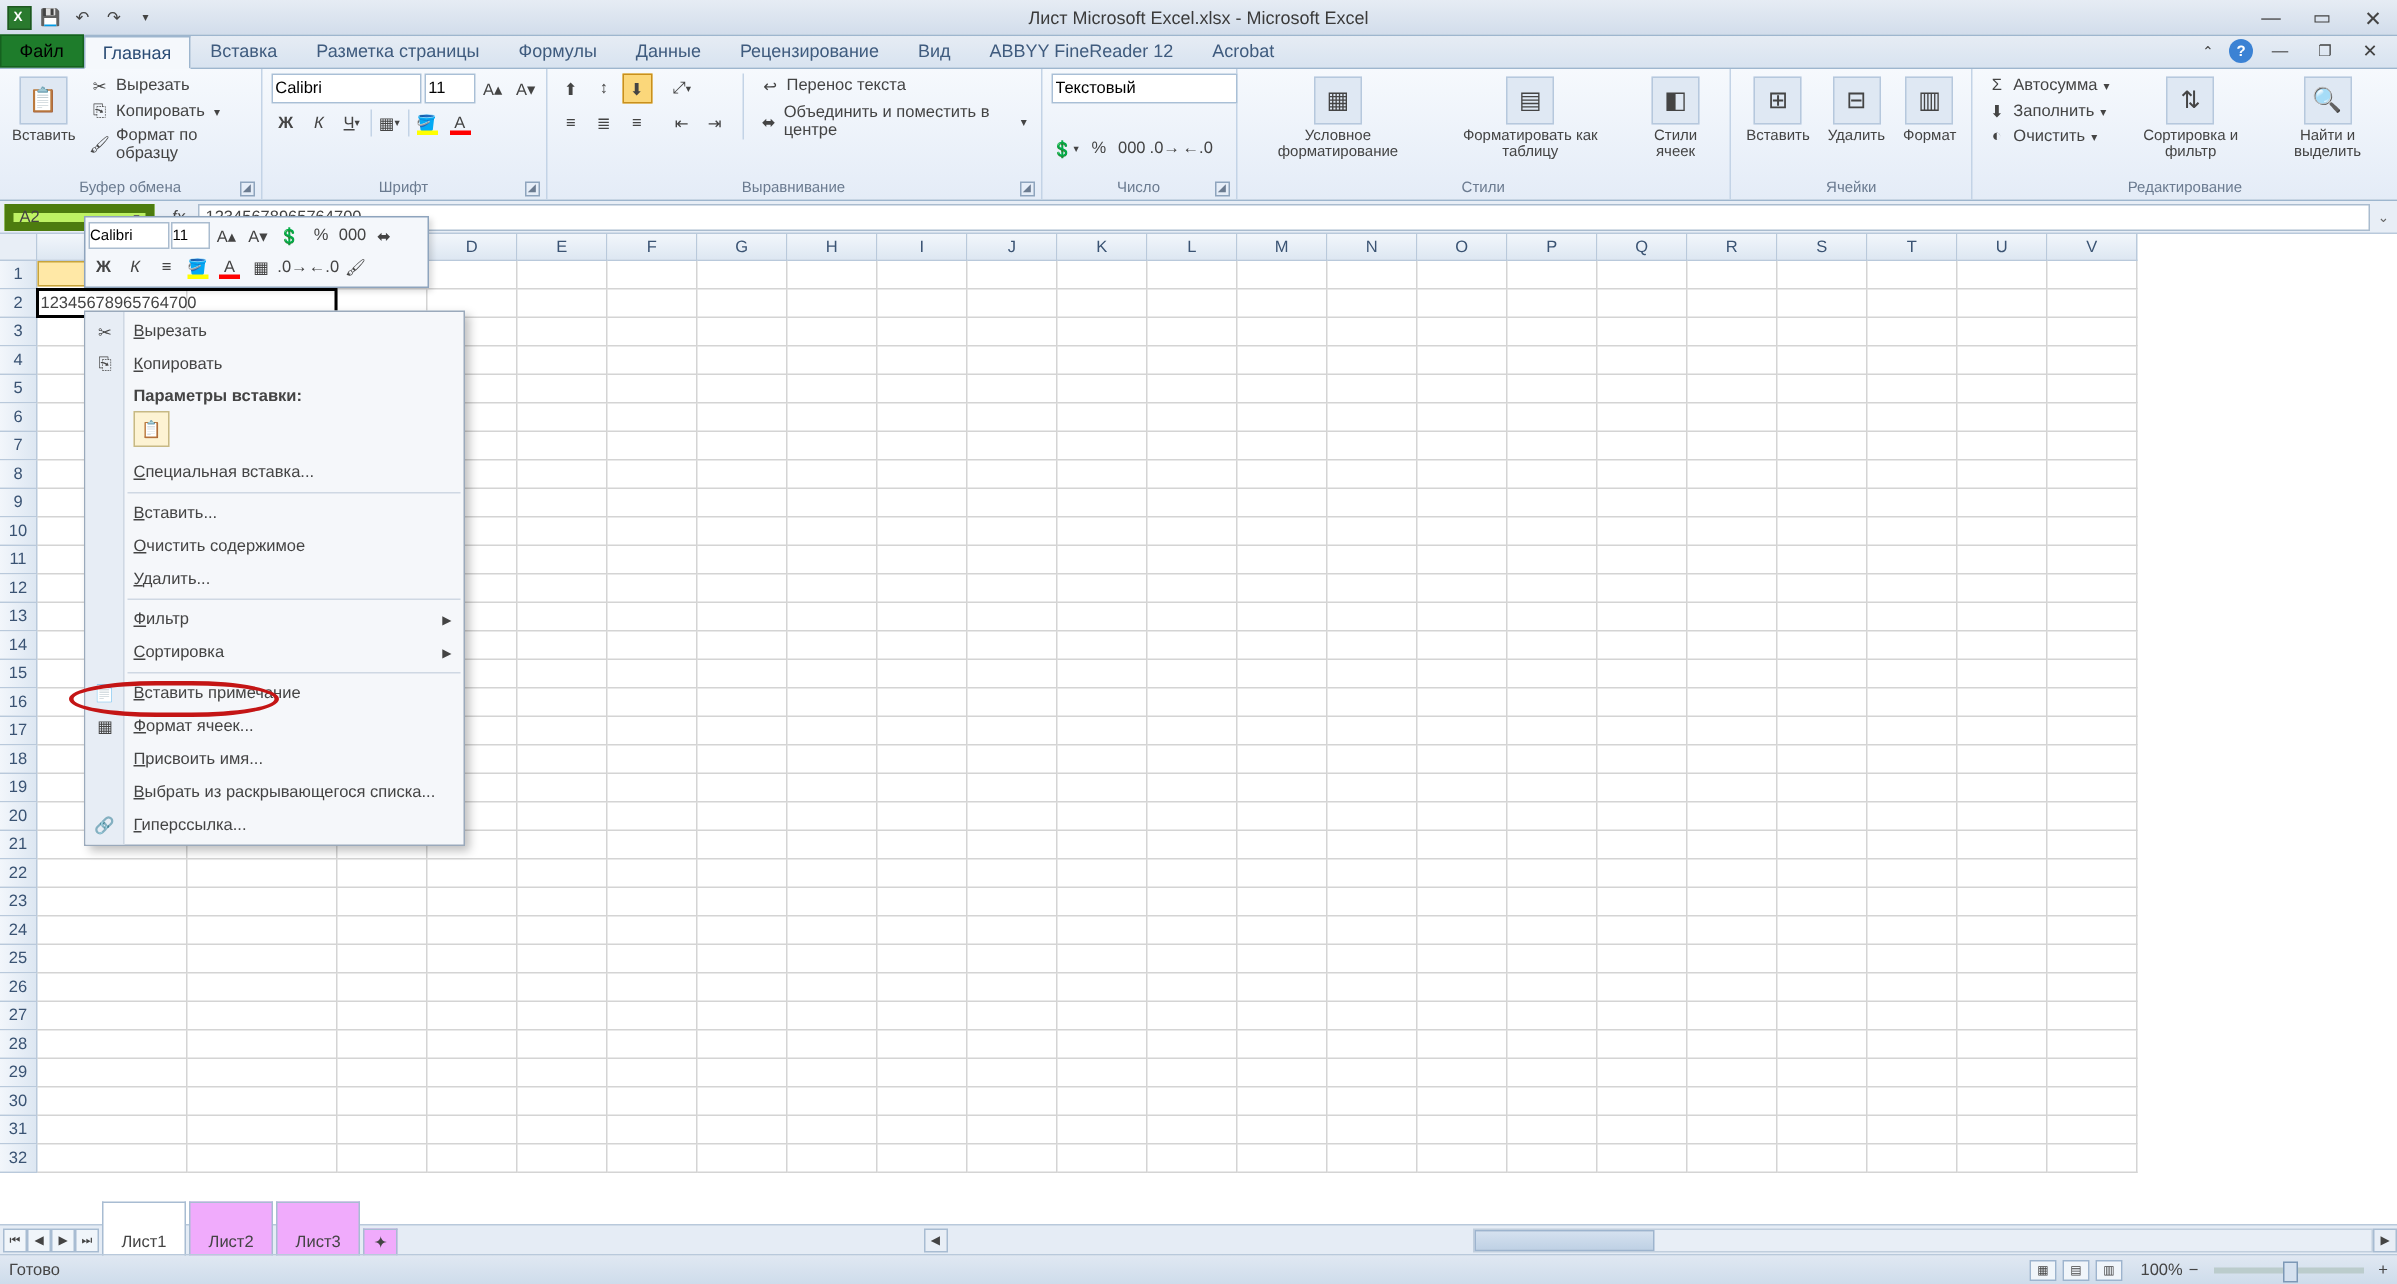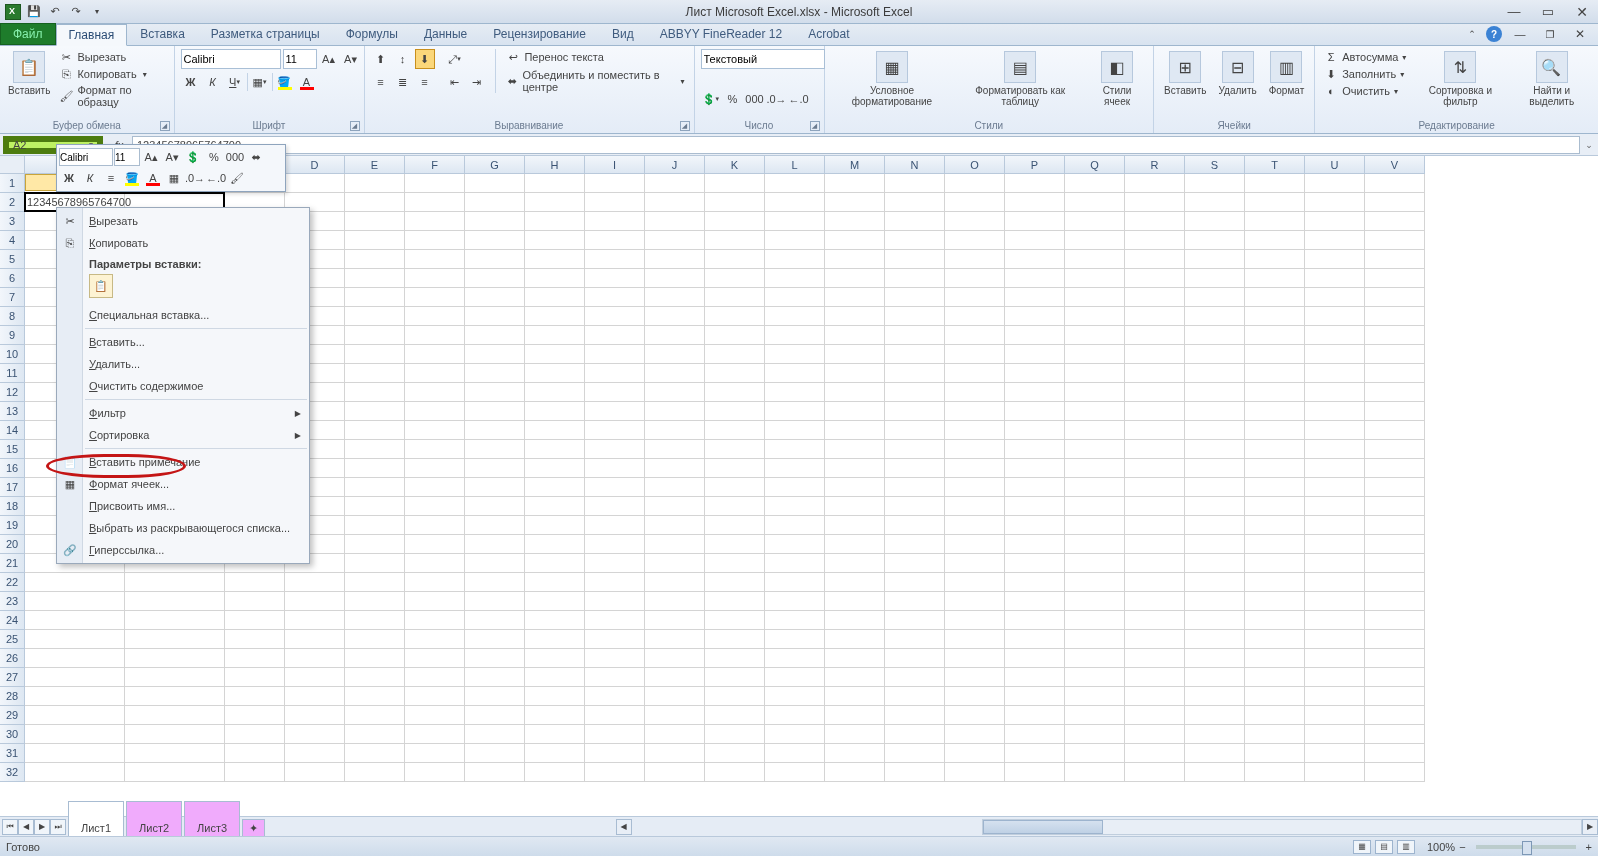--- a/index.html
+++ b/index.html
@@ -11,21 +11,21 @@
 .qat-btn { width:18px; height:18px; display:flex; align-items:center; justify-content:center; cursor:pointer; }
 .excel-icon { width:16px; height:16px; background:#2a7a2e; border:1px solid #1d5720; position:relative; }
 .excel-icon::after { content:"X"; color:#fff; font-size:9px; font-weight:bold; position:absolute; left:3px; top:1px; }
 .title-text { position:absolute; left:50%; transform:translateX(-50%); font-size:12px; color:#3b3b3b; }
 .win-controls { position:absolute; right:4px; display:flex; gap:10px; align-items:center; }
 .win-btn { width:24px; height:16px; display:flex; align-items:center; justify-content:center; font-size:13px; cursor:pointer; color:#444; }
 .win-btn.close { font-size:14px; }
 
 
 .tabstrip { height:22px; background:linear-gradient(#e6ecf4,#d8e3f0); display:flex; align-items:flex-end; border-bottom:1px solid #9eb6ce; position:relative; }
-.file-tab { background:#1e7c2b; color:#86efac; padding:3px 12px; font-size:12px; cursor:pointer; border:1px solid #15611f; }
+.file-tab { background:#1e7c2b; color:#000000; padding:3px 12px; font-size:12px; cursor:pointer; border:1px solid #15611f; }
 .rtab { padding:3px 12px; font-size:12px; color:#3f5b7e; cursor:pointer; border:1px solid transparent; }
 .rtab.active { background:#f5f8fc; border:1px solid #9eb6ce; border-bottom:1px solid #f5f8fc; position:relative; top:1px; color:#2b4c75; }
 .tab-right { position:absolute; right:6px; top:2px; display:flex; gap:6px; }
 .small-round { width:16px; height:16px; border-radius:50%; display:flex; align-items:center; justify-content:center; font-size:10px; cursor:pointer; }
 .help-icn { background:#3b82d4; color:#fff; font-weight:bold; }
 
 
 .ribbon { height:88px; background:linear-gradient(#f6f9fd,#e4ecf7); border-bottom:1px solid #9eb6ce; display:flex; }
 .group { border-right:1px solid #c3d3e6; padding:3px 6px 2px; display:flex; flex-direction:column; justify-content:space-between; }
 .group-body { display:flex; gap:4px; align-items:flex-start; flex:1; }
@@ -1202,24 +1202,24 @@
       <div class="cm-paste-btn">📋</div>
     </div>
     <div class="cm-item">
       <span><span class="und">С</span>пециальная вставка...</span>
     </div>
     <div class="cm-sep"></div>
     <div class="cm-item">
       <span><span class="und">В</span>ставить...</span>
     </div>
     <div class="cm-item">
+      <span><span class="und">О</span>чистить содержимое</span>
+    </div>
+    <div class="cm-item">
       <span><span class="und">У</span>далить...</span>
-    </div>
-    <div class="cm-item">
-      <span><span class="und">О</span>чистить содержимое</span>
     </div>
     <div class="cm-sep"></div>
     <div class="cm-item">
       <span><span class="und">Ф</span>ильтр</span>
       <span class="arrow">▶</span>
     </div>
     <div class="cm-item">
       <span><span class="und">С</span>ортировка</span>
       <span class="arrow">▶</span>
     </div>

